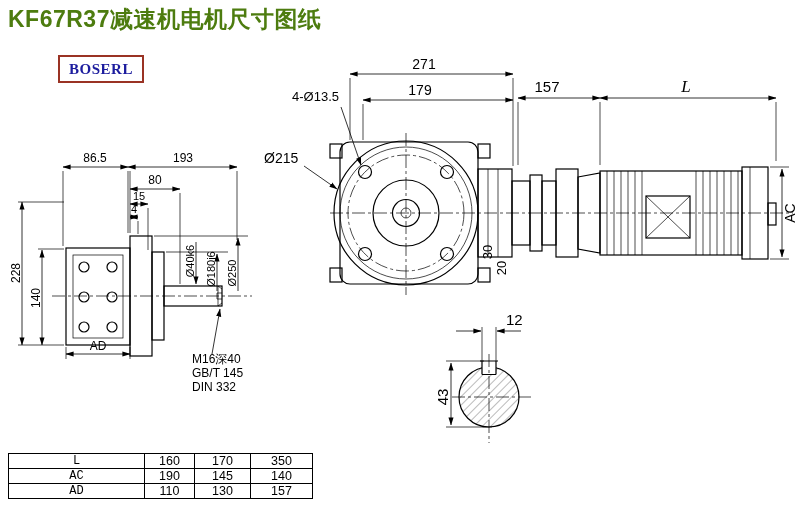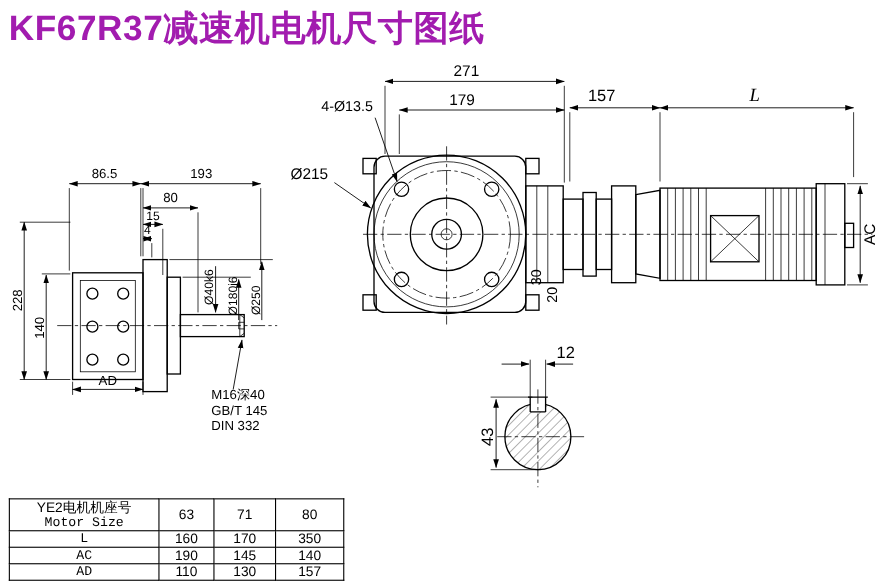--- a/index.html
+++ b/index.html
@@ -1,18 +1,18 @@
 <!DOCTYPE html>
 <html><head>
 <meta charset="utf-8">
 <style>
   html,body{margin:0;padding:0;background:#fff;width:800px;height:529px;overflow:hidden;
             font-family:"Liberation Sans",sans-serif;}
   #page{position:relative;width:800px;height:529px;background:#fff;}
-  #title{position:absolute;left:8px;top:4px;font-size:32px;font-weight:bold;color:#a21caf;
+  #title{position:absolute;left:8px;top:4px;font-size:23px;font-weight:bold;color:#4d7c0f;
          letter-spacing:0.5px;white-space:nowrap;}
   #logo{position:absolute;left:58px;top:55px;width:82px;height:24px;border:2px solid #9a3324;
         color:#1c1c9e;font-family:"Liberation Serif",serif;font-weight:bold;font-size:15px;
         display:flex;align-items:center;justify-content:center;letter-spacing:0.5px;background:#fff;}
   #drawing{position:absolute;left:0;top:0;}
   svg text{font-family:"Liberation Sans",sans-serif;fill:#000;font-size:12px;}
   .fs11{font-size:11px}.fs13{font-size:13px}.fs14{font-size:14px}.fs15{font-size:15px}
   .serifit{font-family:"Liberation Serif",serif;font-style:italic;font-size:17px}
   .ln{stroke:#000;stroke-width:1.2;fill:none}
   .thin{stroke:#000;stroke-width:0.7;fill:none}
@@ -24,20 +24,21 @@
   #spec-table tr.hdr td{height:28px;line-height:normal;}
   .mono{font-family:"Liberation Mono",monospace;font-size:12px;}
   .hdrcell div{line-height:14px;}
 </style>
 </head>
 <body>
 
 <div id="page">
 
   <div id="title">KF67R37减速机电机尺寸图纸</div>
+  <div id="logo">BOSERL</div>
 
   <svg id="drawing" width="800" height="529" viewBox="0 0 800 529">
     <defs>
       <marker id="ar" viewBox="0 0 10 10" refX="9.5" refY="5" markerWidth="10" markerHeight="10" orient="auto-start-reverse">
         <path d="M0,1.8 L10,5 L0,8.2 z" fill="#000"></path>
       </marker>
       <pattern id="hatch" patternUnits="userSpaceOnUse" width="6" height="6" patternTransform="rotate(45)">
         <line x1="0" y1="0" x2="0" y2="6" stroke="#555" stroke-width="0.8"></line>
       </pattern>
     </defs>
@@ -166,29 +167,20 @@
   </svg>
 
   <table id="spec-table">
     <colgroup>
         <col style="width:136px">
         <col style="width:50px">
         <col style="width:56px">
         <col style="width:62px">
       </colgroup>
     <tbody>
-        <tr class="hdr">
-      <td class="hdrcell">
-        <div>YE2电机机座号</div>
-        <div class="mono">Motor Size</div>
-      </td>
-      <td>63</td>
-      <td>71</td>
-      <td>80</td>
-    </tr>
     <tr>
       <td class="mono">L</td>
       <td>160</td>
       <td>170</td>
       <td>350</td>
     </tr>
     <tr>
       <td class="mono">AC</td>
       <td>190</td>
       <td>145</td>

